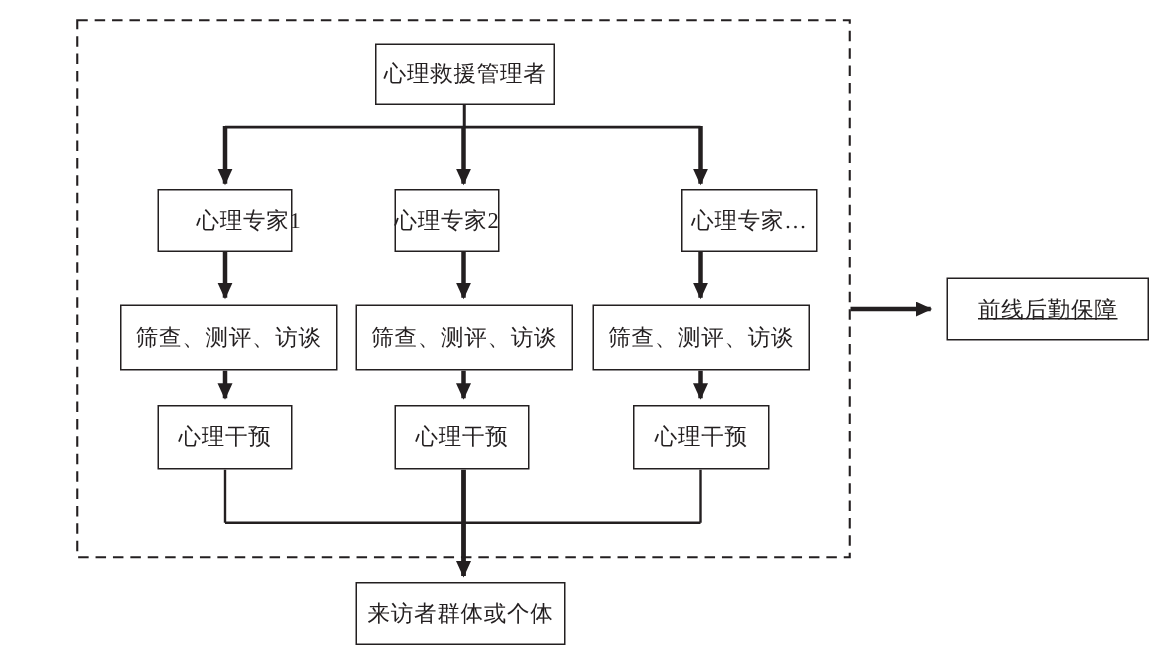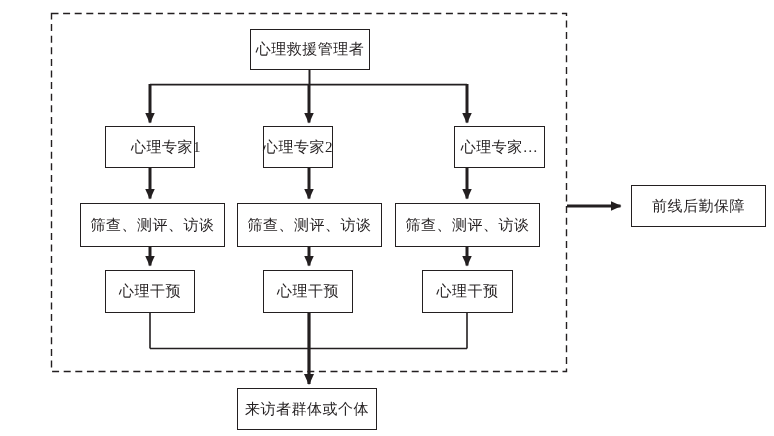--- a/index.html
+++ b/index.html
@@ -40,21 +40,21 @@
   .manager       { left: 250px; top: 29px;  width: 120px; height: 41px; }
   .expert-1      { left: 105px; top: 126px; width: 90px;  height: 42px; padding-left: 32px; }
   .expert-2      { left: 263px; top: 126px; width: 70px;  height: 42px; }
   .expert-3      { left: 422px; top: 126px; width: 91px;  height: 42px; margin-left: 32px; }
   .screening-1   { left: 80px;  top: 203px; width: 145px; height: 44px; }
   .screening-2   { left: 237px; top: 203px; width: 145px; height: 44px; }
   .screening-3   { left: 395px; top: 203px; width: 145px; height: 44px; }
   .intervention-1{ left: 105px; top: 270px; width: 90px;  height: 43px; }
   .intervention-2{ left: 263px; top: 270px; width: 90px;  height: 43px; }
   .intervention-3{ left: 422px; top: 270px; width: 91px;  height: 43px; }
-  .logistics     { left: 631px; top: 185px; width: 135px; height: 42px; }
+  .logistics     { left: 631px; top: 185px; width: 135px; height: 42px; text-decoration: underline; }
   .visitors      { left: 237px; top: 388px; width: 140px; height: 42px; }
 </style>
 </head>
 <body>
 
 <div id="canvas">
 
   <svg id="wires" viewBox="0 0 774 436" xmlns="http://www.w3.org/2000/svg">
     <defs>
       <marker id="ah" markerUnits="userSpaceOnUse" markerWidth="14" markerHeight="12" refX="10" refY="5" orient="auto">

